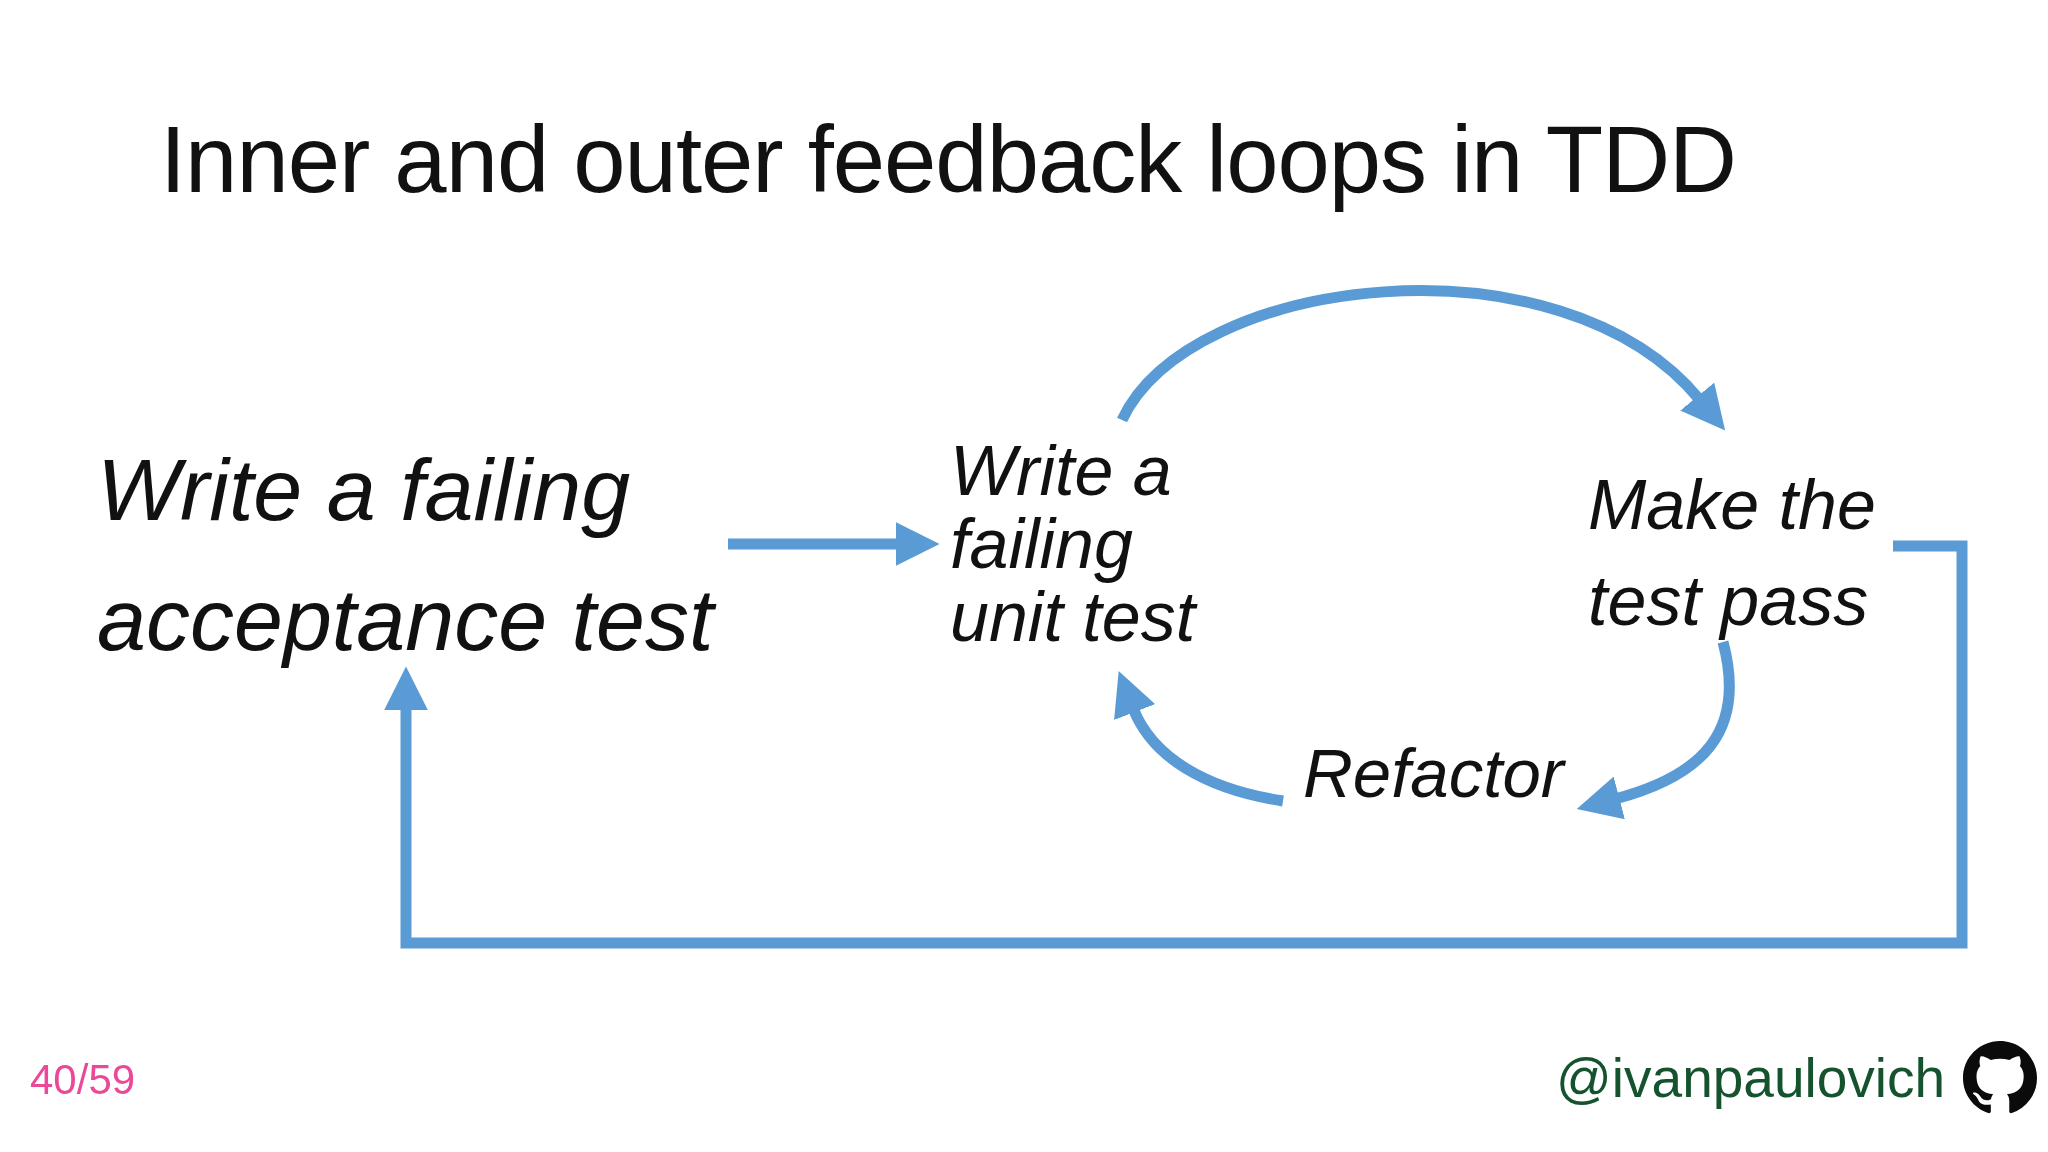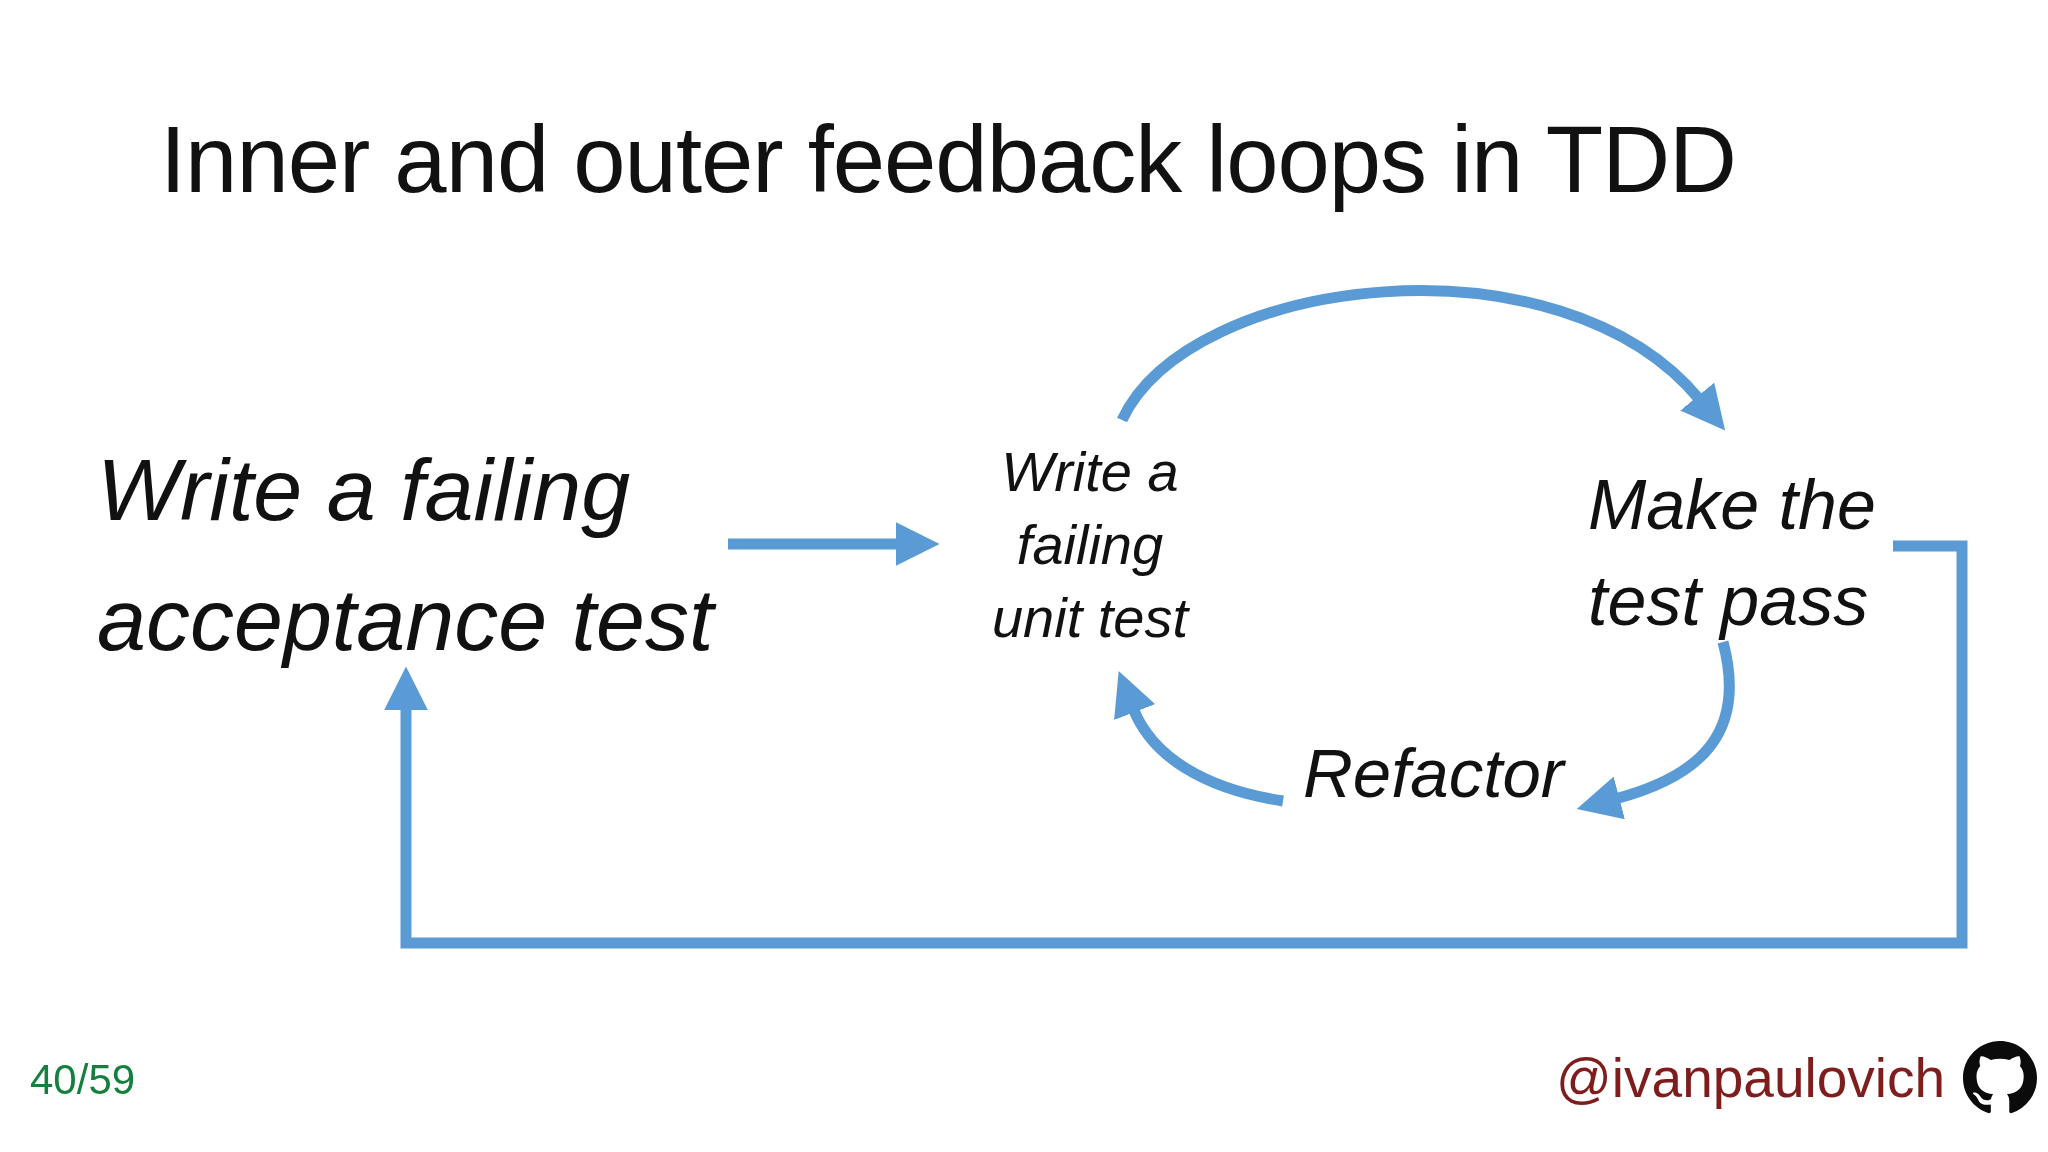--- a/index.html
+++ b/index.html
@@ -43,58 +43,58 @@
     color: #111111;
     margin-top: 11px;
   }
   .label-acceptance {
     left: 97px;
     top: 414px;
     font-size: 88px;
     line-height: 130px;
   }
   .label-unit {
-    left: 910px;
+    left: 950px;
     top: 424px;
     width: 360px;
-    text-align: center;
-    font-size: 56px;
+    text-align: left;
+    font-size: 70px;
     line-height: 73px;
   }
   .label-pass {
     left: 1588px;
     top: 446px;
     font-size: 70px;
     line-height: 96px;
   }
   .label-refactor {
     left: 1303px;
     top: 728px;
     font-size: 69px;
     line-height: 69px;
   }
   .page-number {
     position: absolute;
     left: 30px;
     top: 1056px;
     font-size: 42px;
-    color: #15803d;
+    color: #ec4899;
   }
   .attribution {
     position: absolute;
     left: 1556px;
     top: 1040px;
     height: 76px;
     display: flex;
     align-items: center;
     gap: 18px;
   }
   .attribution .handle {
     font-size: 55px;
-    color: #7f1d1d;
+    color: #14532d;
     white-space: nowrap;
   }
   .attribution svg {
     width: 74px;
     height: 74px;
     display: block;
   }
 </style>
 </head>
 <body>

